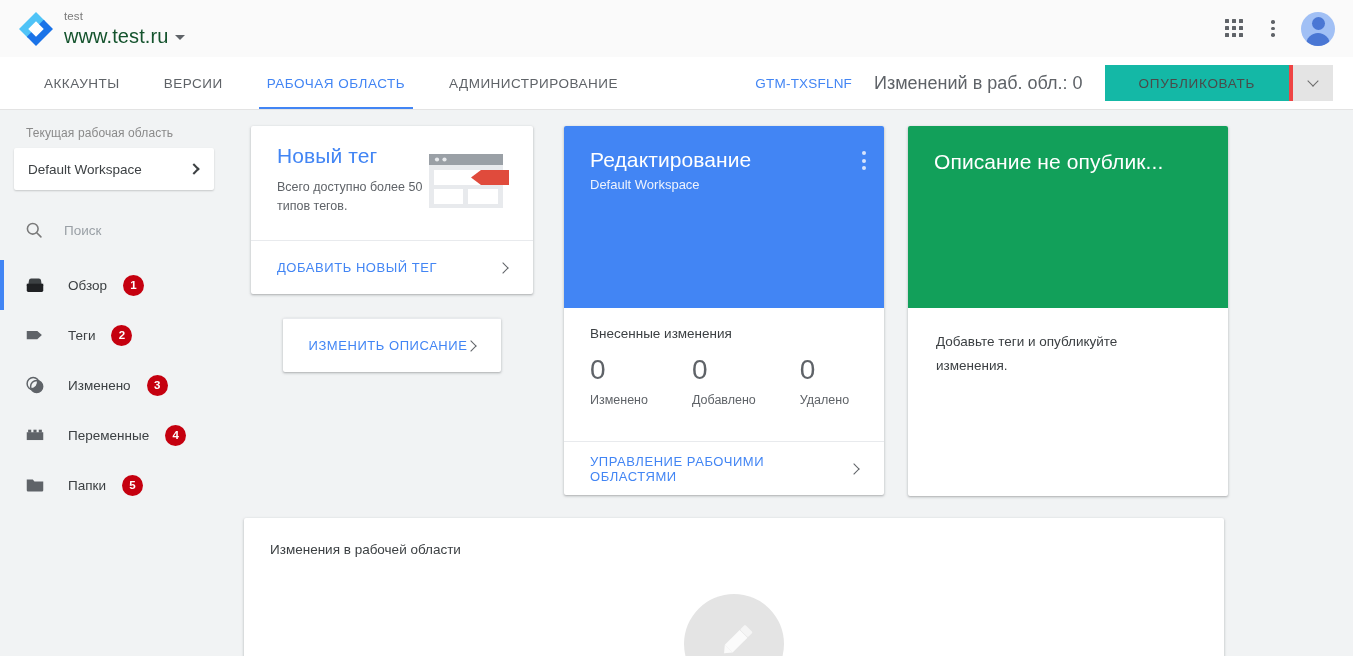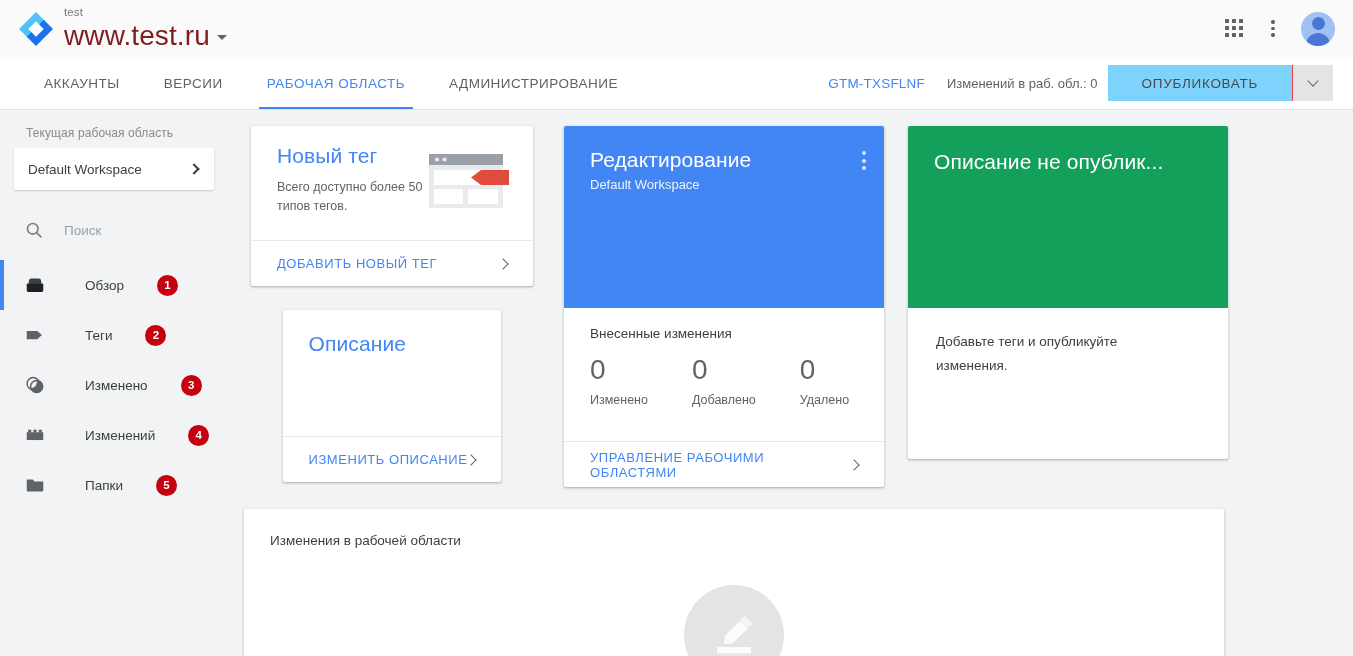--- a/index.html
+++ b/index.html
@@ -22,21 +22,21 @@
     position: relative;
   }
   .brand-logo { width: 44px; height: 44px; flex: 0 0 44px; position: relative; }
   .brand-logo svg { display: block; }
   .brand-text { margin-left: 6px; line-height: 1; }
   .brand-sub {
     font-size: 11.5px; color: #7a7a7a; letter-spacing: .1px;
     margin-bottom: 3px; display: block;
   }
   .brand-main {
-    font-size: 28px; color: #7f1d1d; letter-spacing: .1px;
+    font-size: 20px; color: #14532d; letter-spacing: .1px;
     display: flex; align-items: center; gap: 7px;
   }
   .caret-down {
     width: 0; height: 0;
     border-left: 5px solid transparent;
     border-right: 5px solid transparent;
     border-top: 5.5px solid #5f6368;
     display: inline-block; margin-top: 4px;
   }
   .top-right {
@@ -83,27 +83,27 @@
     content: ""; position: absolute; left: 14px; right: 14px; bottom: 0;
     height: 2.5px; background: #4285f4;
   }
   .nav-right {
     margin-left: auto; display: flex; align-items: center; gap: 0; padding-right: 20px;
   }
   .gtm-id {
     font-size: 13.5px; color: #4285f4; letter-spacing: .2px;
     cursor: pointer; margin-right: 22px;
   }
-  .changes-count { font-size: 13px; color: #5f6368; margin-right: 10px; white-space: nowrap; }
+  .changes-count { font-size: 18px; color: #5f6368; margin-right: 22px; white-space: nowrap; }
   .publish-group { display: flex; align-items: stretch; height: 36px; }
   .btn-publish {
-    background: #7dd3fc; border: none; color: #4a4a4a;
+    background: #14b8a6; border: none; color: #4a4a4a;
     font-size: 13.5px; letter-spacing: .7px; padding: 0 34px;
     cursor: pointer; font-family: inherit;
-    border-right: 1px solid #ef4444;
+    border-right: 4px solid #ef4444;
   }
   .btn-publish-caret {
     background: #e4e4e4; border: none; width: 40px;
     display: flex; align-items: center; justify-content: center; cursor: pointer;
   }
   .chev-sm {
     width: 8px; height: 8px; border-right: 1.6px solid #6b6b6b;
     border-bottom: 1.6px solid #6b6b6b; transform: rotate(45deg); margin-top: -4px;
   }
 
@@ -136,21 +136,21 @@
   .search-icon { width: 20px; height: 20px; flex: 0 0 20px; margin-right: 18px; }
   .search-input {
     border: none; background: transparent; outline: none;
     font-size: 13.5px; color: #3c4043; font-family: inherit; width: 130px;
   }
   .search-input::placeholder { color: #9aa0a6; }
 
   .nav-list { margin-top: 8px; }
   .nav-item {
     height: 50px; display: flex; align-items: center;
-    padding-left: 24px; position: relative; cursor: pointer; gap: 17px;
+    padding-left: 24px; position: relative; cursor: pointer;
   }
   .nav-item.active::before {
     content: ""; position: absolute; left: 0; top: 0; bottom: 0;
     width: 4px; background: #4285f4;
   }
   .nav-ico { width: 22px; height: 22px; flex: 0 0 22px; margin-right: 22px;
     display: flex; align-items: center; justify-content: center; }
   .nav-label { font-size: 13.5px; color: #3c4043; }
   .badge-num {
     width: 21px; height: 21px; border-radius: 50%; background: #c5000f;
@@ -166,21 +166,21 @@
   .cards-row { display: flex; gap: 24px; align-items: flex-start; }
   .col-left { width: 296px; flex: 0 0 296px; display: flex; flex-direction: column; gap: 24px; align-items: center; }
   .col-mid  { width: 320px; flex: 0 0 320px; }
   .col-right{ width: 320px; flex: 0 0 320px; }
 
   .card {
     background: #fff; border-radius: 2px;
     box-shadow: 0 1px 2px rgba(60,64,67,.3), 0 1px 3px 1px rgba(60,64,67,.08);
   }
   .card-action {
-    border-top: 1px solid #e8eaed; height: 46px;
+    border-top: 1px solid #e8eaed; height: 54px;
     display: flex; align-items: center; padding: 0 26px 0 26px; cursor: pointer;
   }
   .card-action-label {
     font-size: 13px; color: #4285f4; letter-spacing: .55px; flex: 1;
   }
   .chev-right-blue {
     width: 8px; height: 8px; border-right: 1.8px solid #5f6368;
     border-top: 1.8px solid #5f6368; transform: rotate(45deg);
   }
 
@@ -216,21 +216,21 @@
 
   
   .green-hero {
     background: #12a05a; height: 182px; border-radius: 2px 2px 0 0;
     padding: 24px 22px 0 26px;
   }
   .green-title {
     font-size: 21px; color: #fff; letter-spacing: .1px;
     white-space: nowrap; overflow: hidden;
   }
-  .green-body { padding: 22px 26px 4px 28px; height: 151px; }
+  .green-body { padding: 22px 26px 4px 28px; height: 188px; }
   .green-text { font-size: 13.5px; color: #3c4043; line-height: 24px; max-width: 230px; }
 
   
   .bottom-panel {
     margin-top: 22px; width: 980px; background: #fff; height: 300px;
     border-radius: 2px;
     box-shadow: 0 1px 2px rgba(60,64,67,.3), 0 1px 3px 1px rgba(60,64,67,.08);
     padding: 24px 0 0 26px; position: relative; overflow: hidden;
   }
   .bottom-title { font-size: 13.5px; color: #3c4043; }
@@ -362,21 +362,21 @@
 
       <div class="nav-item">
         <span class="nav-ico">
           <svg width="22" height="22" viewBox="0 0 24 24">
             <rect x="3" y="9" width="18" height="8.5" fill="#5f6368"></rect>
             <rect x="4.5" y="6.2" width="3.4" height="3.2" fill="#5f6368"></rect>
             <rect x="10.3" y="6.2" width="3.4" height="3.2" fill="#5f6368"></rect>
             <rect x="16.1" y="6.2" width="3.4" height="3.2" fill="#5f6368"></rect>
           </svg>
         </span>
-        <span class="nav-label">Изменений</span>
+        <span class="nav-label">Переменные</span>
         <span class="badge-num">4</span>
       </div>
 
       <div class="nav-item">
         <span class="nav-ico">
           <svg width="22" height="22" viewBox="0 0 24 24">
             <path d="M3 6h6.6l1.8 2.2H21v9.4a1.4 1.4 0 0 1-1.4 1.4H4.4A1.4 1.4 0 0 1 3 17.6z" fill="#5f6368"></path>
           </svg>
         </span>
         <span class="nav-label">Папки</span>
@@ -410,23 +410,20 @@
               </svg>
             </div>
           </div>
           <div class="card-action">
             <span class="card-action-label">ДОБАВИТЬ НОВЫЙ ТЕГ</span>
             <span class="chev-right-blue"></span>
           </div>
         </div>
 
         <div class="card">
-          <div class="desc-body">
-            <div class="desc-title">Описание</div>
-          </div>
           <div class="card-action">
             <span class="card-action-label">ИЗМЕНИТЬ ОПИСАНИЕ</span>
             <span class="chev-right-blue"></span>
           </div>
         </div>
 
       </div>
 
       <div class="col-mid">
         <div class="card">

